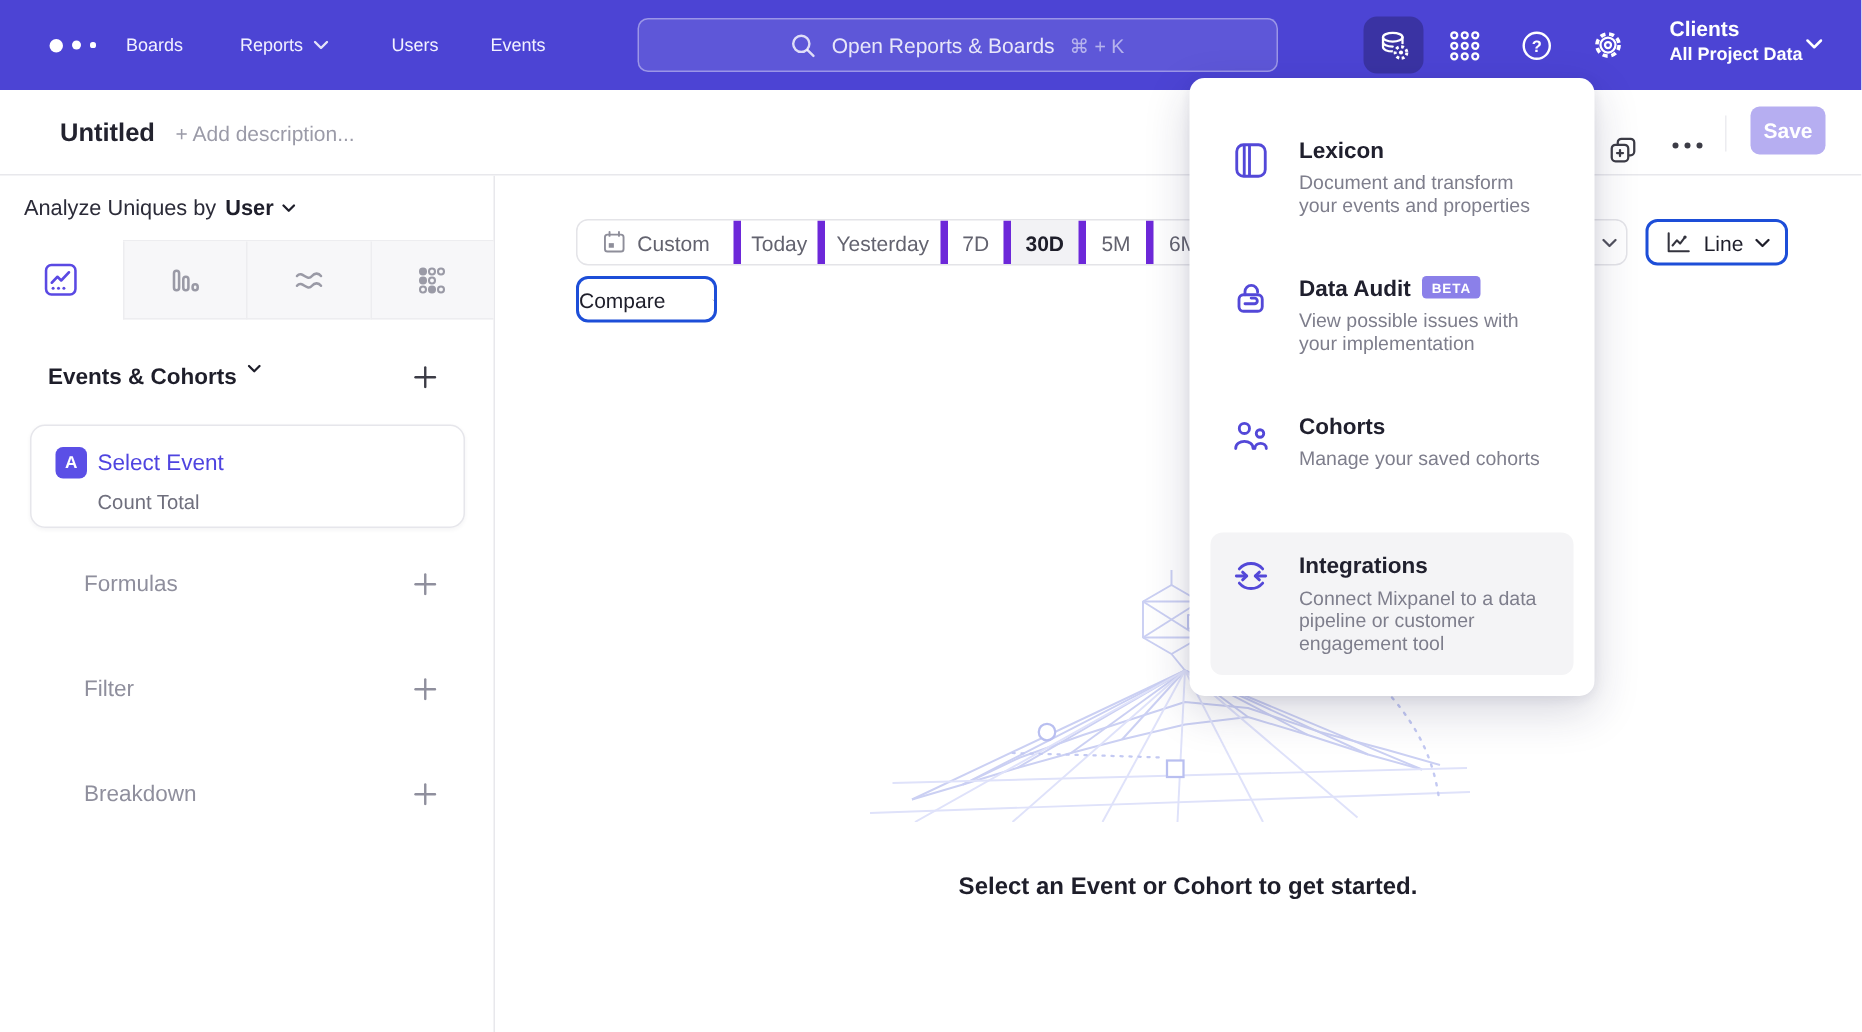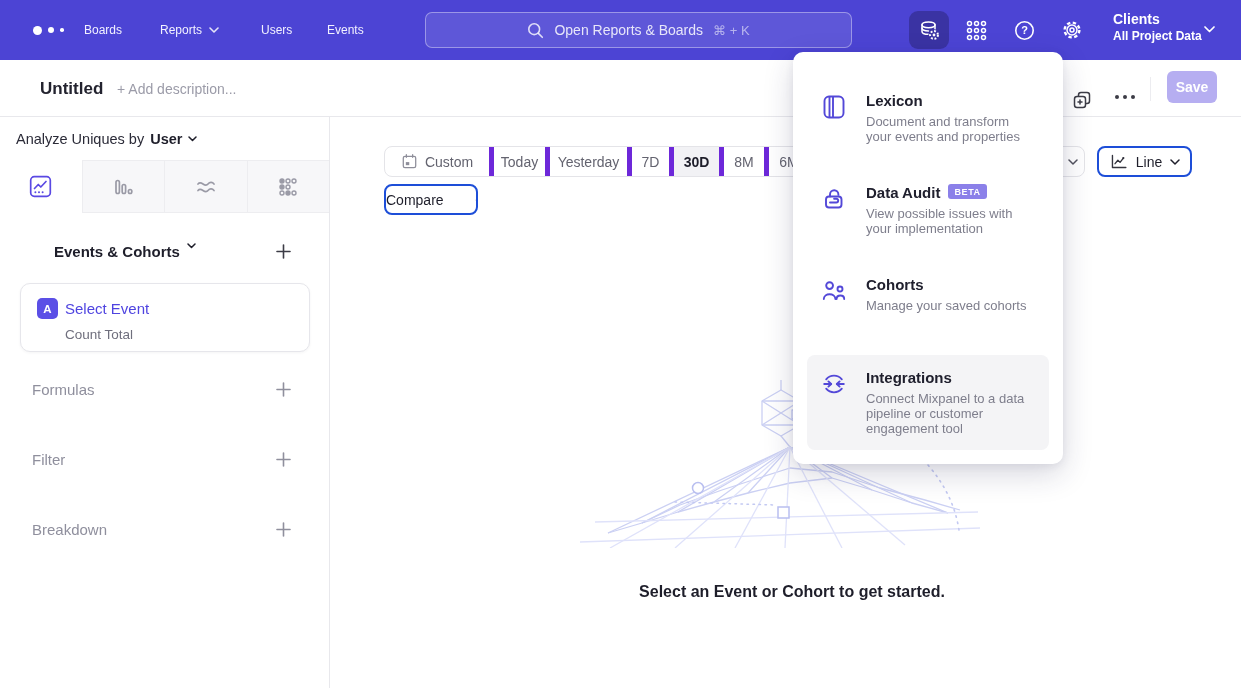--- a/index.html
+++ b/index.html
@@ -60,36 +60,36 @@
   .tab.selected { background:#fff; border-bottom:1px solid #fff; border-left:none;
                   border-top:1px solid #ededf0; }
   .tab:first-child { border-left:none; }
   .tabs { border-top:1px solid #ededf0; }
   .tab.selected { border-top:none; margin-top:-1px; padding-top:1px; }
 
   .side-row-head { position:absolute; left:32px; right:36px; display:flex;
                    align-items:center; justify-content:space-between; }
   .ev-head { top:125px; }
   .ev-head .t { font-size:15px; font-weight:700; display:flex; 
-                gap:7px; cursor:pointer; color:#1e1e2a;margin-left:22px; }
+                gap:7px; cursor:pointer; color:#1e1e2a; }
   .plus-btn { background:none; border:none; cursor:pointer; display:flex; padding:2px; }
 
   .event-card { position:absolute; left:20px; top:166px; width:290px; height:69px;
                 background:#fff; border:1px solid #e6e6eb; border-radius:10px;
                 box-shadow:0 1px 3px rgba(30,30,60,.05); cursor:pointer; }
   .event-badge { position:absolute; left:16px; top:14px; width:21px; height:21px;
                  border-radius:5px; background:#5b4fe6; color:#fff; font-size:11.5px;
                  font-weight:700; display:flex; align-items:center; justify-content:center; }
   .event-title { position:absolute; left:44px; top:16px; font-size:15px; font-weight:500;
                  color:#4f44e0; }
   .event-sub { position:absolute; left:44px; top:43px; font-size:13.5px; color:#6f6f7d; }
 
   .section-row { position:absolute; left:32px; right:36px; height:22px; display:flex;
                  align-items:center; justify-content:space-between; }
-  .section-row .lbl { font-size:15px; font-weight:500; color:#8f8f9d; }
+  .section-row .lbl { font-size:15px; font-weight:500; color:#8f8f9d;margin-left:24px; }
 
   
   .content { position:absolute; top:117px; left:331px; right:0; bottom:0; background:#fff; }
   .seg-control { position:absolute; left:53px; top:29px; width:701px; height:31px;
                  border:1px solid #e4e4e8; border-radius:8px; background:#fff;
                  display:flex; overflow:hidden; }
   .seg { display:flex; align-items:center; justify-content:center; gap:7px;
          border-left:5px solid #6d28d9; font-size:14px; color:#63636f; cursor:pointer;
          white-space:nowrap; }
   .seg:first-child { border-left:none; }
@@ -355,21 +355,21 @@
     <div class="seg" style="width:82px">
         <span>Yesterday</span>
       </div>
     <div class="seg" style="width:42px">
         <span>7D</span>
       </div>
     <div class="seg sel" style="width:50px">
         <span>30D</span>
       </div>
     <div class="seg" style="width:45px">
-        <span>8M</span>
+        <span>5M</span>
       </div>
     <div class="seg" style="width:45px">
         <span>6M</span>
       </div>
     <div class="seg spacer"></div>
     <div class="seg" style="width:28px">
       <svg width="10" height="6" viewBox="0 0 10 6">
           <polyline points="1,1 5,5 9,1" fill="none" stroke="#52525e" stroke-width="1.5" stroke-linecap="round" stroke-linejoin="round"></polyline>
         </svg>
     </div>

